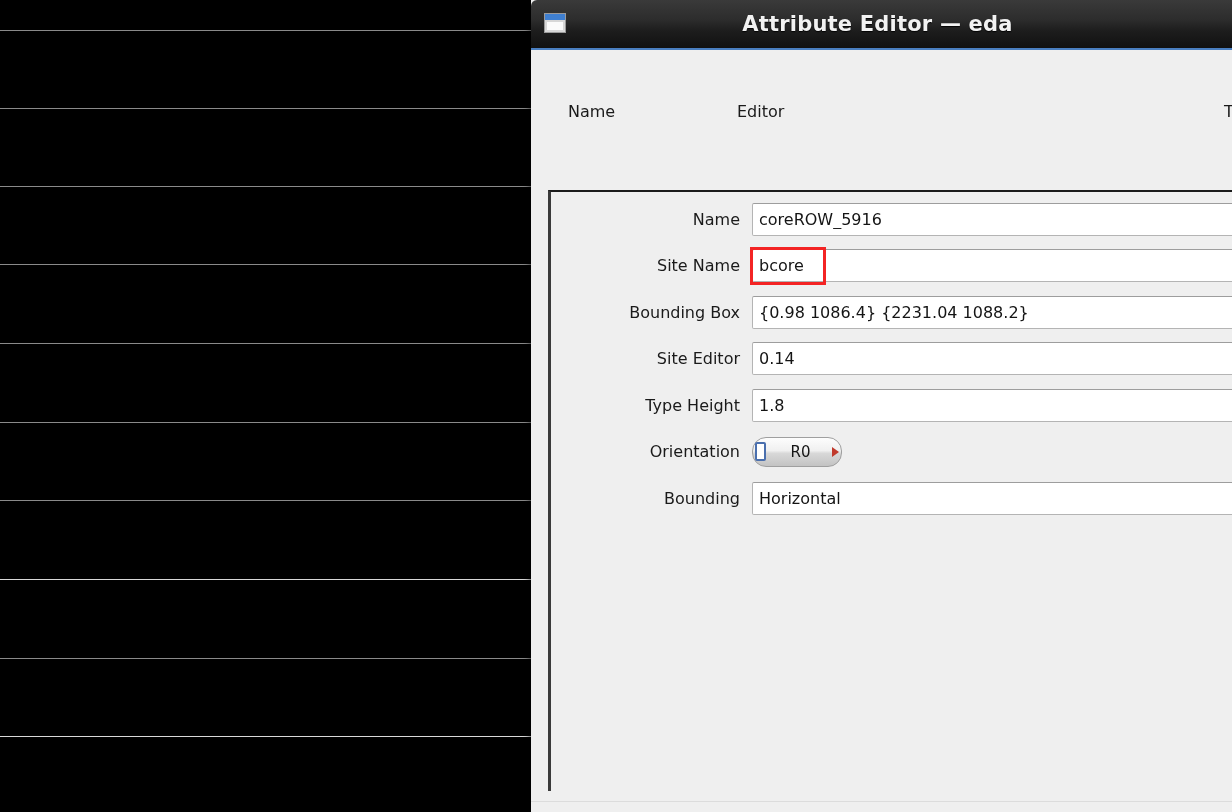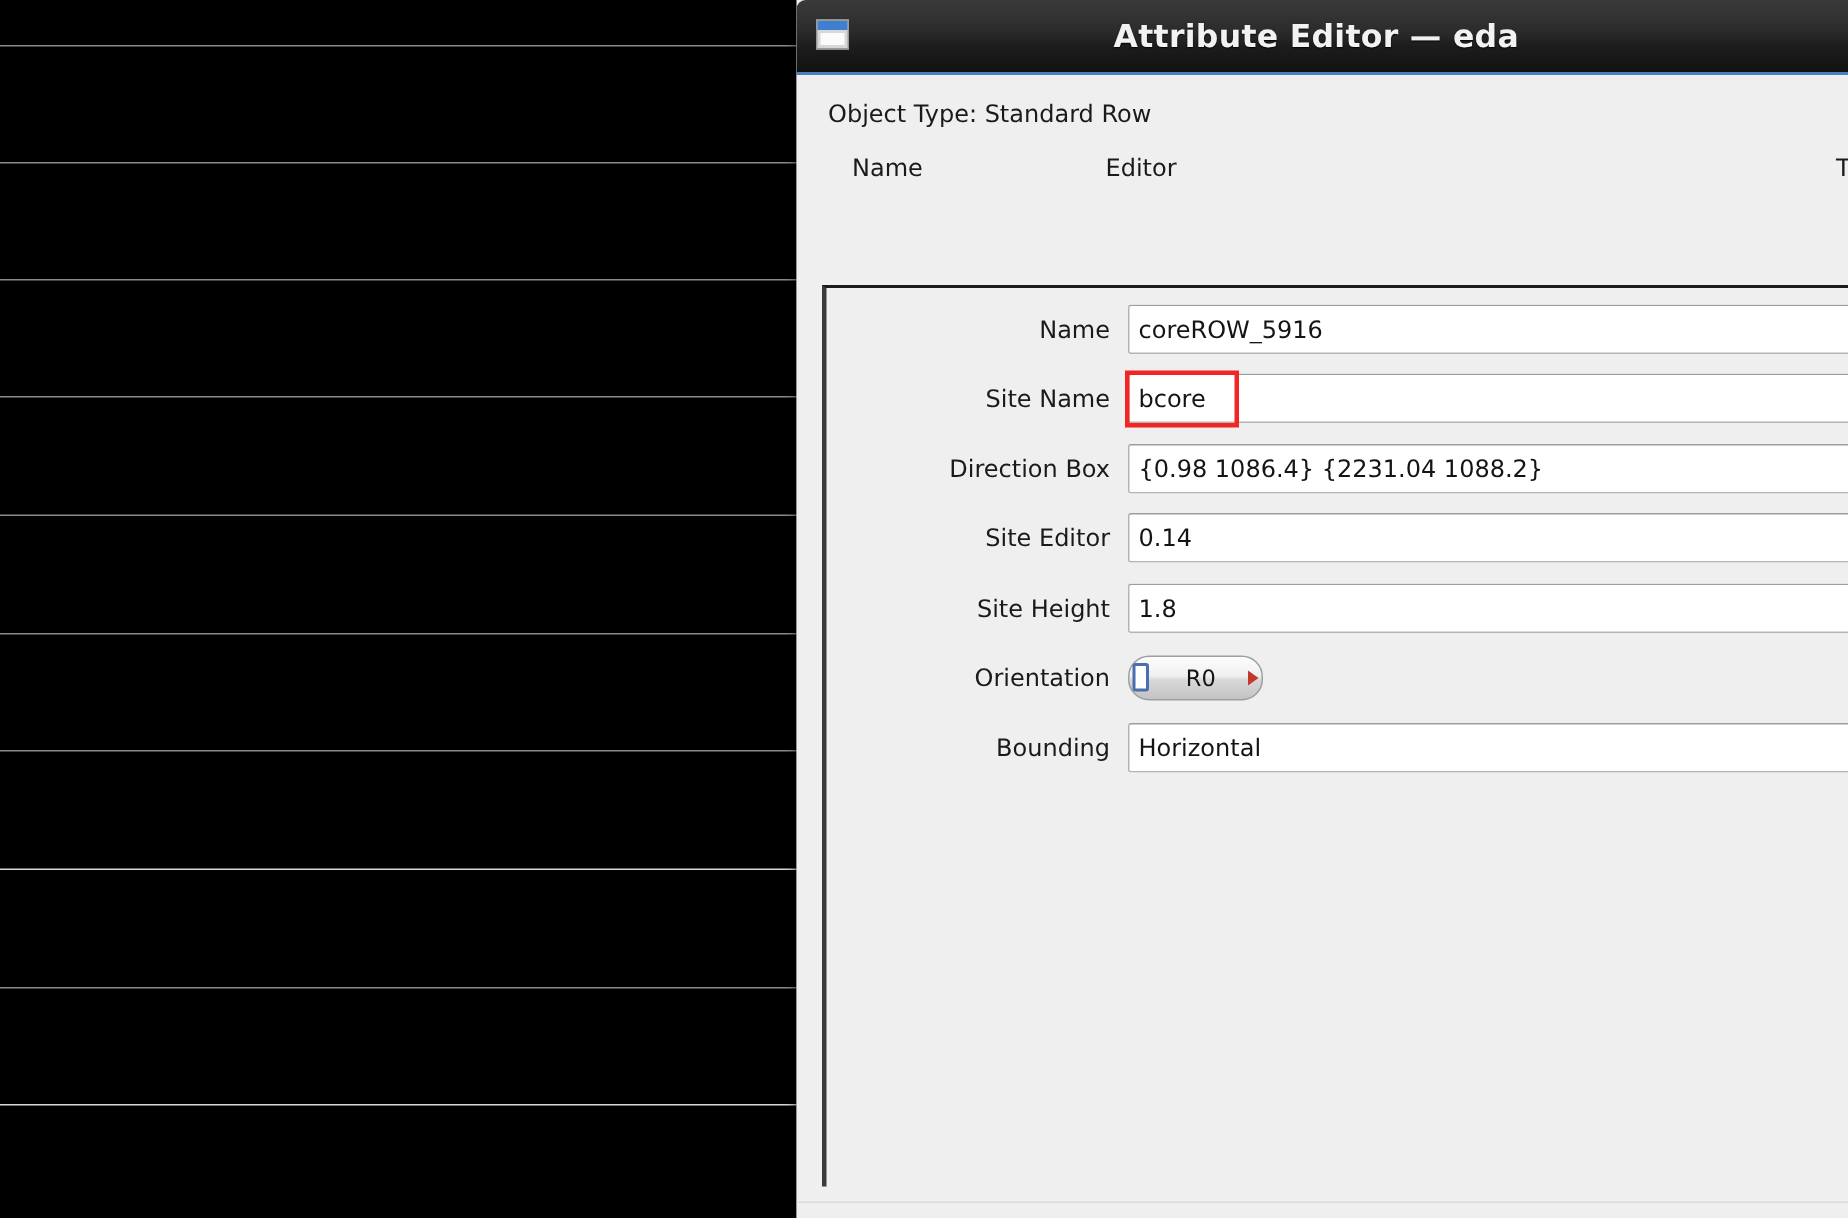--- a/index.html
+++ b/index.html
@@ -263,48 +263,47 @@
 
   <div class="dialog">
 
     <div class="titlebar">
       <div class="win-icon"></div>
       <div class="title-text">Attribute Editor — eda</div>
     </div>
 
     <div class="dlg-body">
 
-      <div class="object-type">Object Type: Standard Row</div>
 
       <div class="col-headers">
         <div class="col-head name">Name</div>
         <div class="col-head value">Editor</div>
         <div class="col-head type">T</div>
       </div>
 
       <div class="field-frame">
         <div id="field-rows">
             <div class="field-row" style="top: 10px;">
               <div class="field-label">Name</div>
               <input class="field-input" type="text" value="coreROW_5916" style="">
             </div>
             <div class="field-row" style="top: 56.5px;">
               <div class="field-label">Site Name</div>
               <input class="field-input" type="text" value="bcore" style="">
             </div>
             <div class="field-row" style="top: 103px;">
-              <div class="field-label">Direction Box</div>
+              <div class="field-label">Bounding Box</div>
               <input class="field-input" type="text" value="{0.98 1086.4} {2231.04 1088.2}" style="">
             </div>
             <div class="field-row" style="top: 149.5px;">
               <div class="field-label">Site Editor</div>
               <input class="field-input" type="text" value="0.14" style="">
             </div>
             <div class="field-row" style="top: 196px;">
-              <div class="field-label">Site Height</div>
+              <div class="field-label">Type Height</div>
               <input class="field-input" type="text" value="1.8" style="">
             </div>
             <div class="field-row" style="top: 242.5px;">
               <div class="field-label">Orientation</div>
               <div class="orient-btn">
                 <span class="orient-glyph"></span>
                 <span class="orient-label">R0</span>
                 <span class="orient-arrow"></span>
               </div>
             </div>

